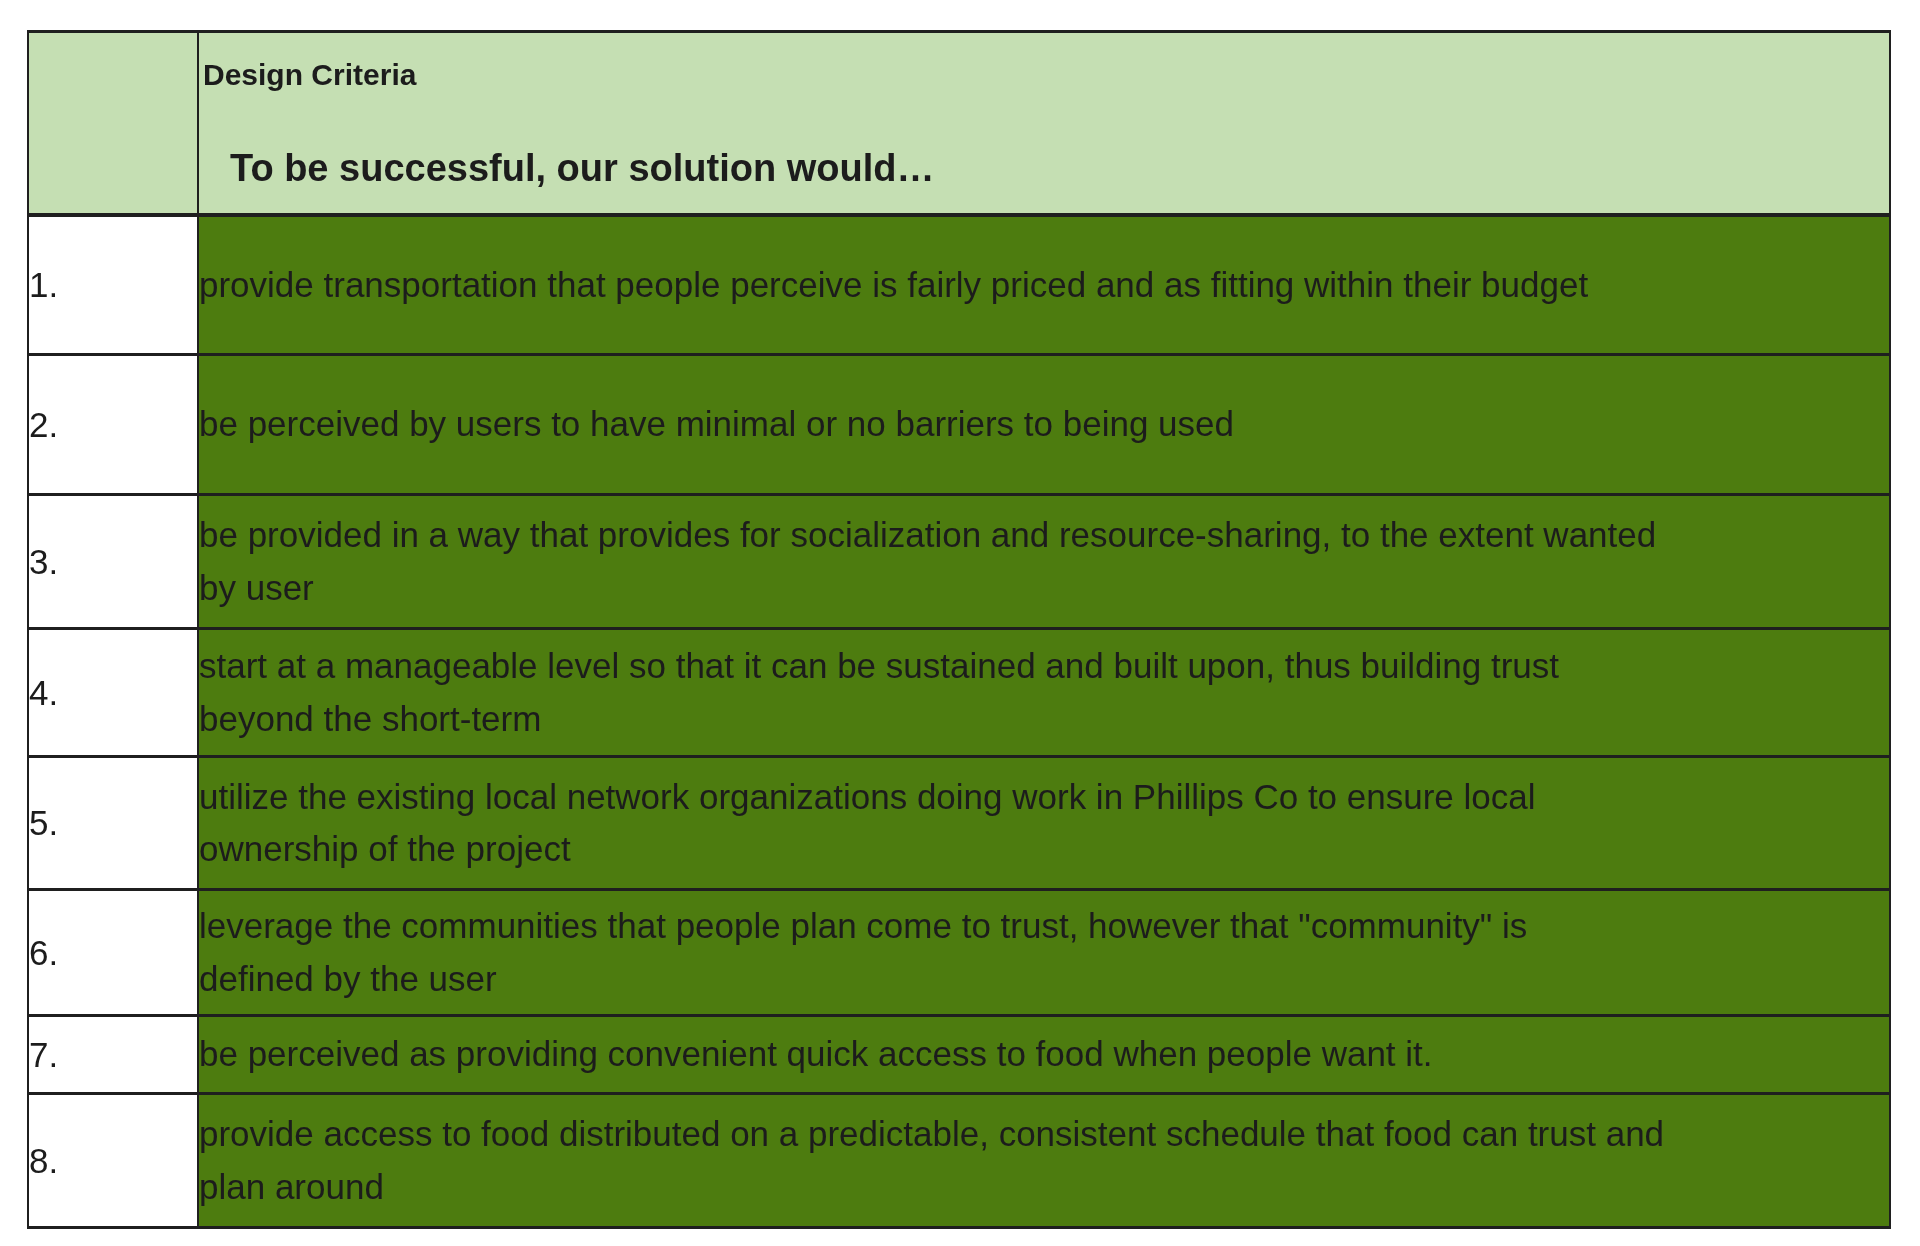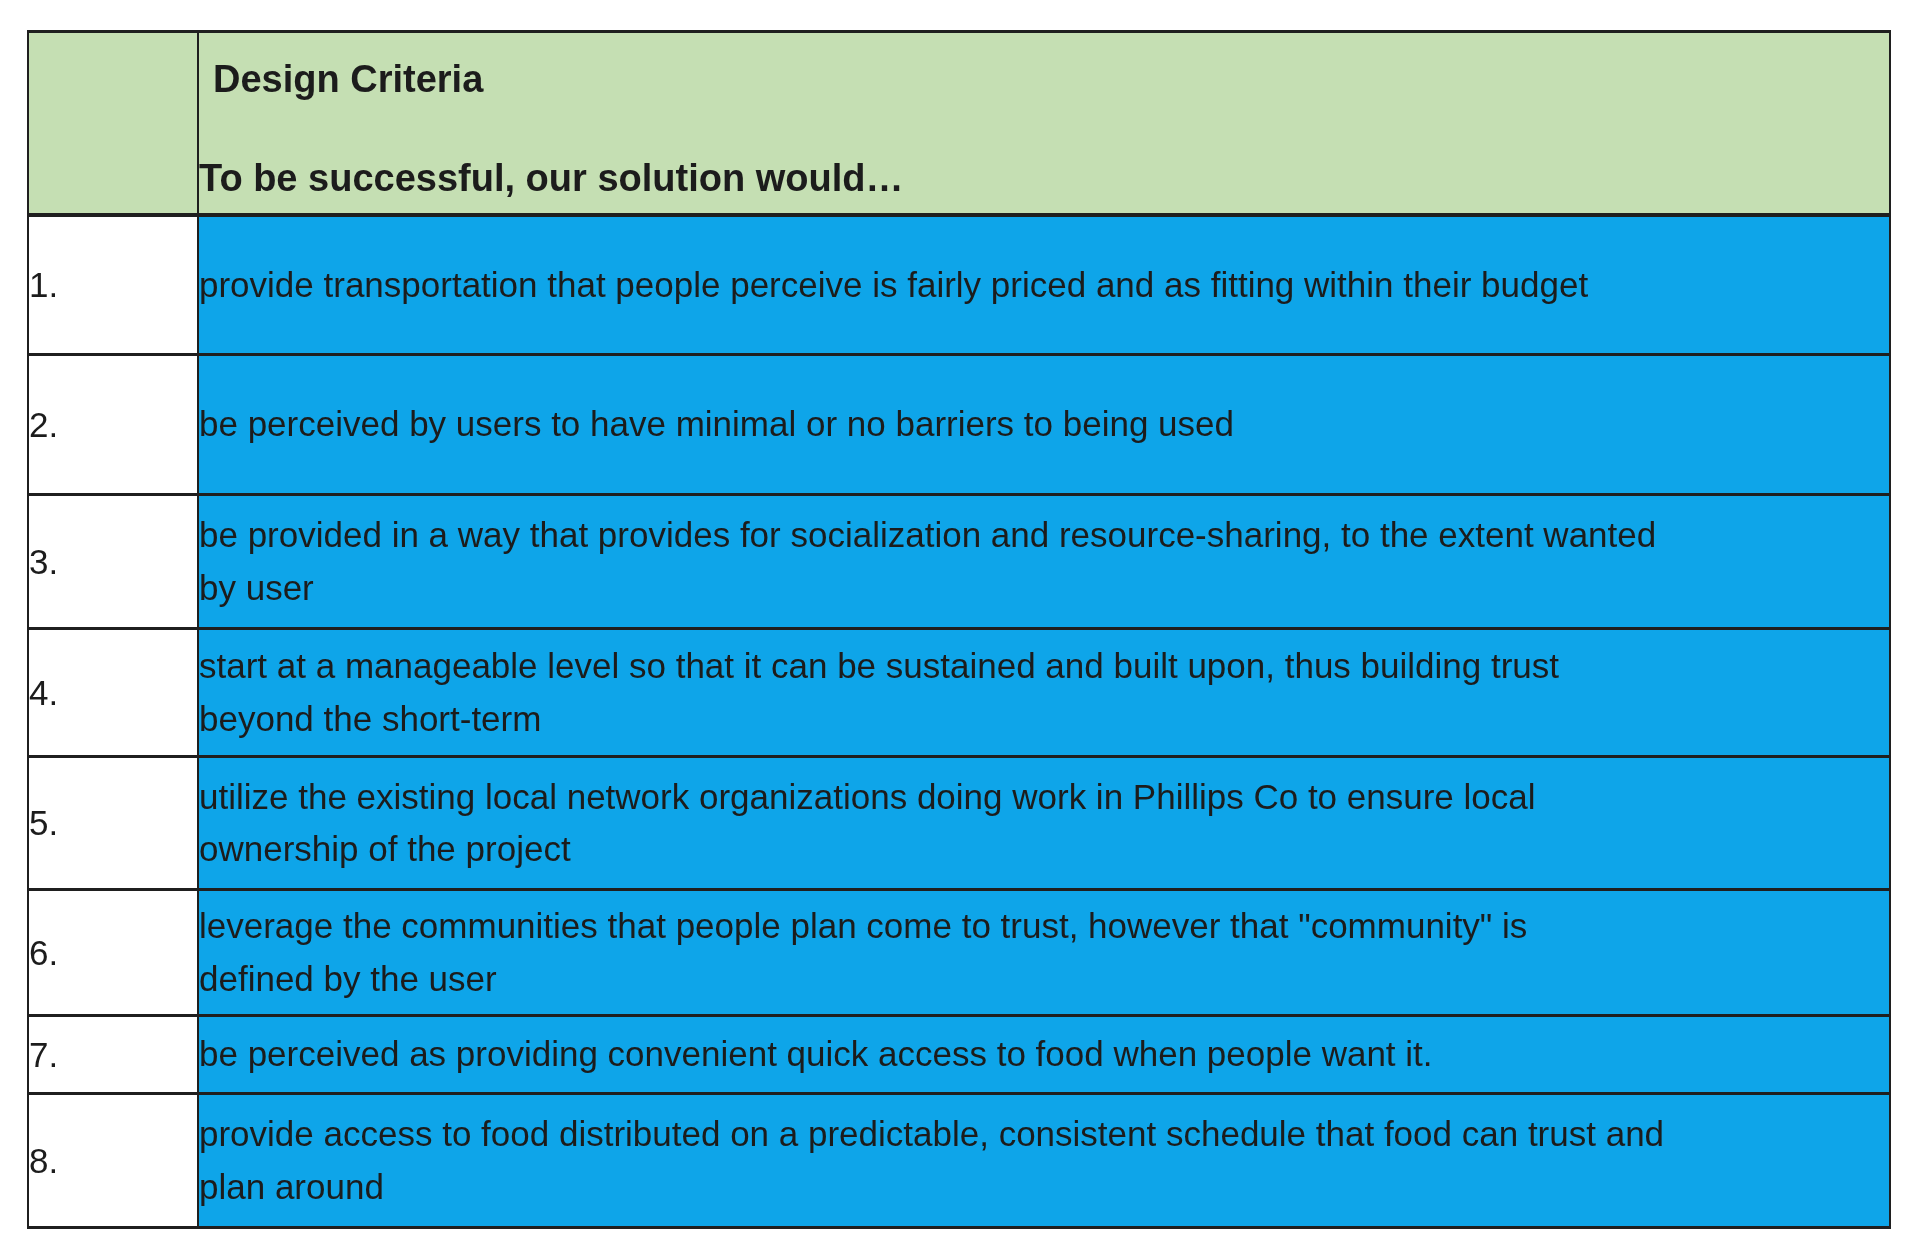--- a/index.html
+++ b/index.html
@@ -60,42 +60,43 @@
     background: #ffffff;
   }
   .textcell {
     vertical-align: middle;
     text-align: left;
     padding-left: 14px;
     padding-right: 4px;
     font-size: 35px;
     line-height: 1.5;
     white-space: pre;
-    background: #0ea5e9;
+    background: #4d7c0f;
   }
   tr.hdr .numcell,
   tr.hdr .textcell {
     background: #c5dfb3;
   }
   tr.hdr .textcell {
     vertical-align: top;
     padding-top: 22px;
     white-space: normal;
   }
   .hdr-title {
-    font-size: 38px;
+    font-size: 30px;
     font-weight: bold;
     line-height: 1.3;
-    margin: 0 0 50px 14px;
+    margin: 0 0 50px 4px;
   }
   .hdr-sub {
     font-size: 38px;
     font-weight: bold;
     line-height: 1.3;
     margin: 0;
+    padding-left: 31px;
   }
 </style>
 </head>
 <body>
 
 <div class="page">
   <table class="criteria">
     <colgroup>
       <col class="col-num">
       <col class="col-text">

